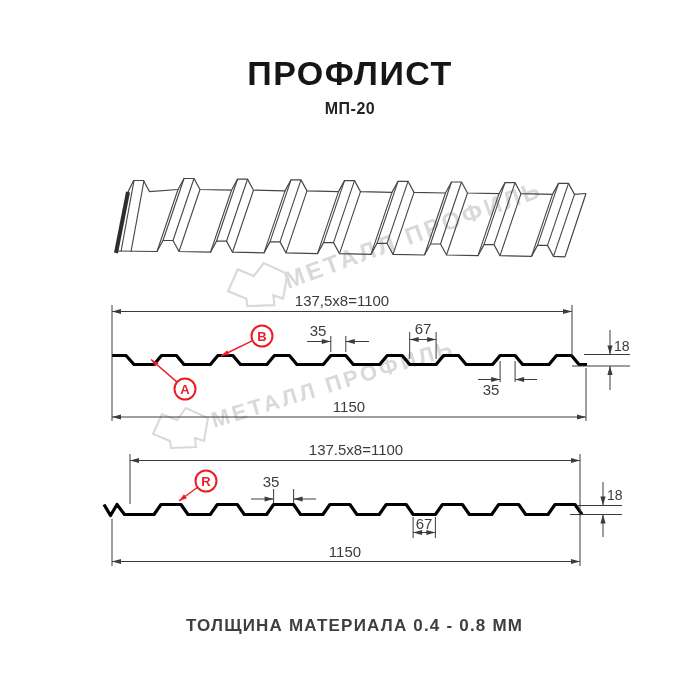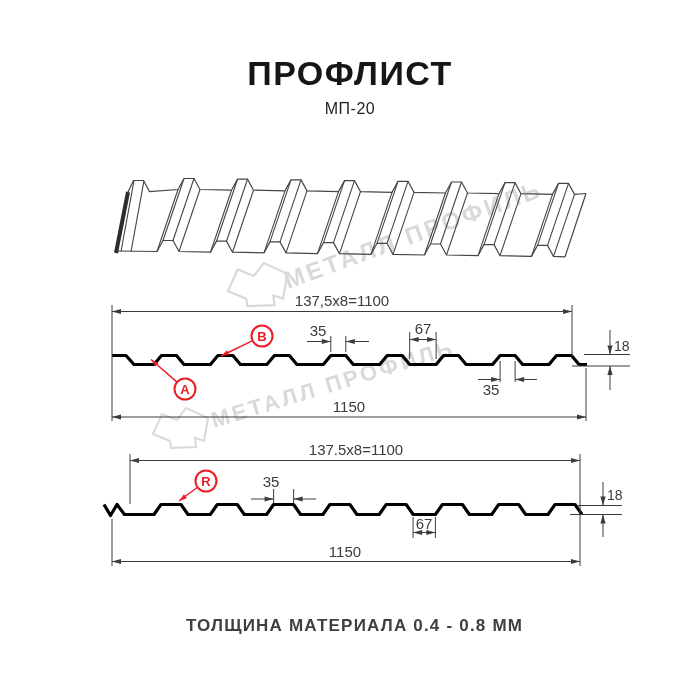--- a/index.html
+++ b/index.html
@@ -1,21 +1,21 @@
 <!DOCTYPE html>
 <html><head>
 <meta charset="utf-8">
 <style>
   html,body{margin:0;padding:0;}
   body{width:700px;height:700px;background:#ffffff;font-family:"Liberation Sans",sans-serif;overflow:hidden;}
   .stage{position:relative;width:700px;height:584px;background:#fff;}
   .title{position:absolute;top:56px;left:0;right:0;text-align:center;
          font-size:34px;font-weight:800;letter-spacing:1.5px;color:#161616;line-height:34px;}
   .subtitle{position:absolute;top:100px;left:0;right:0;text-align:center;
-         font-size:16px;font-weight:normal;letter-spacing:0.5px;color:#242424;}
+         font-size:16px;font-weight:bold;letter-spacing:0.5px;color:#242424;}
   .footer-note{position:absolute;top:616px;left:9px;right:0;text-align:center;
          font-size:17px;font-weight:bold;letter-spacing:1.2px;color:#3f3f3f;}
   svg{position:absolute;left:0;top:0;font-family:"Liberation Sans",sans-serif;}
   svg text{fill:#3c3c3c;}
 </style>
 </head>
 <body>
 
 <div class="stage">
   <div class="title">ПРОФЛИСТ</div>

